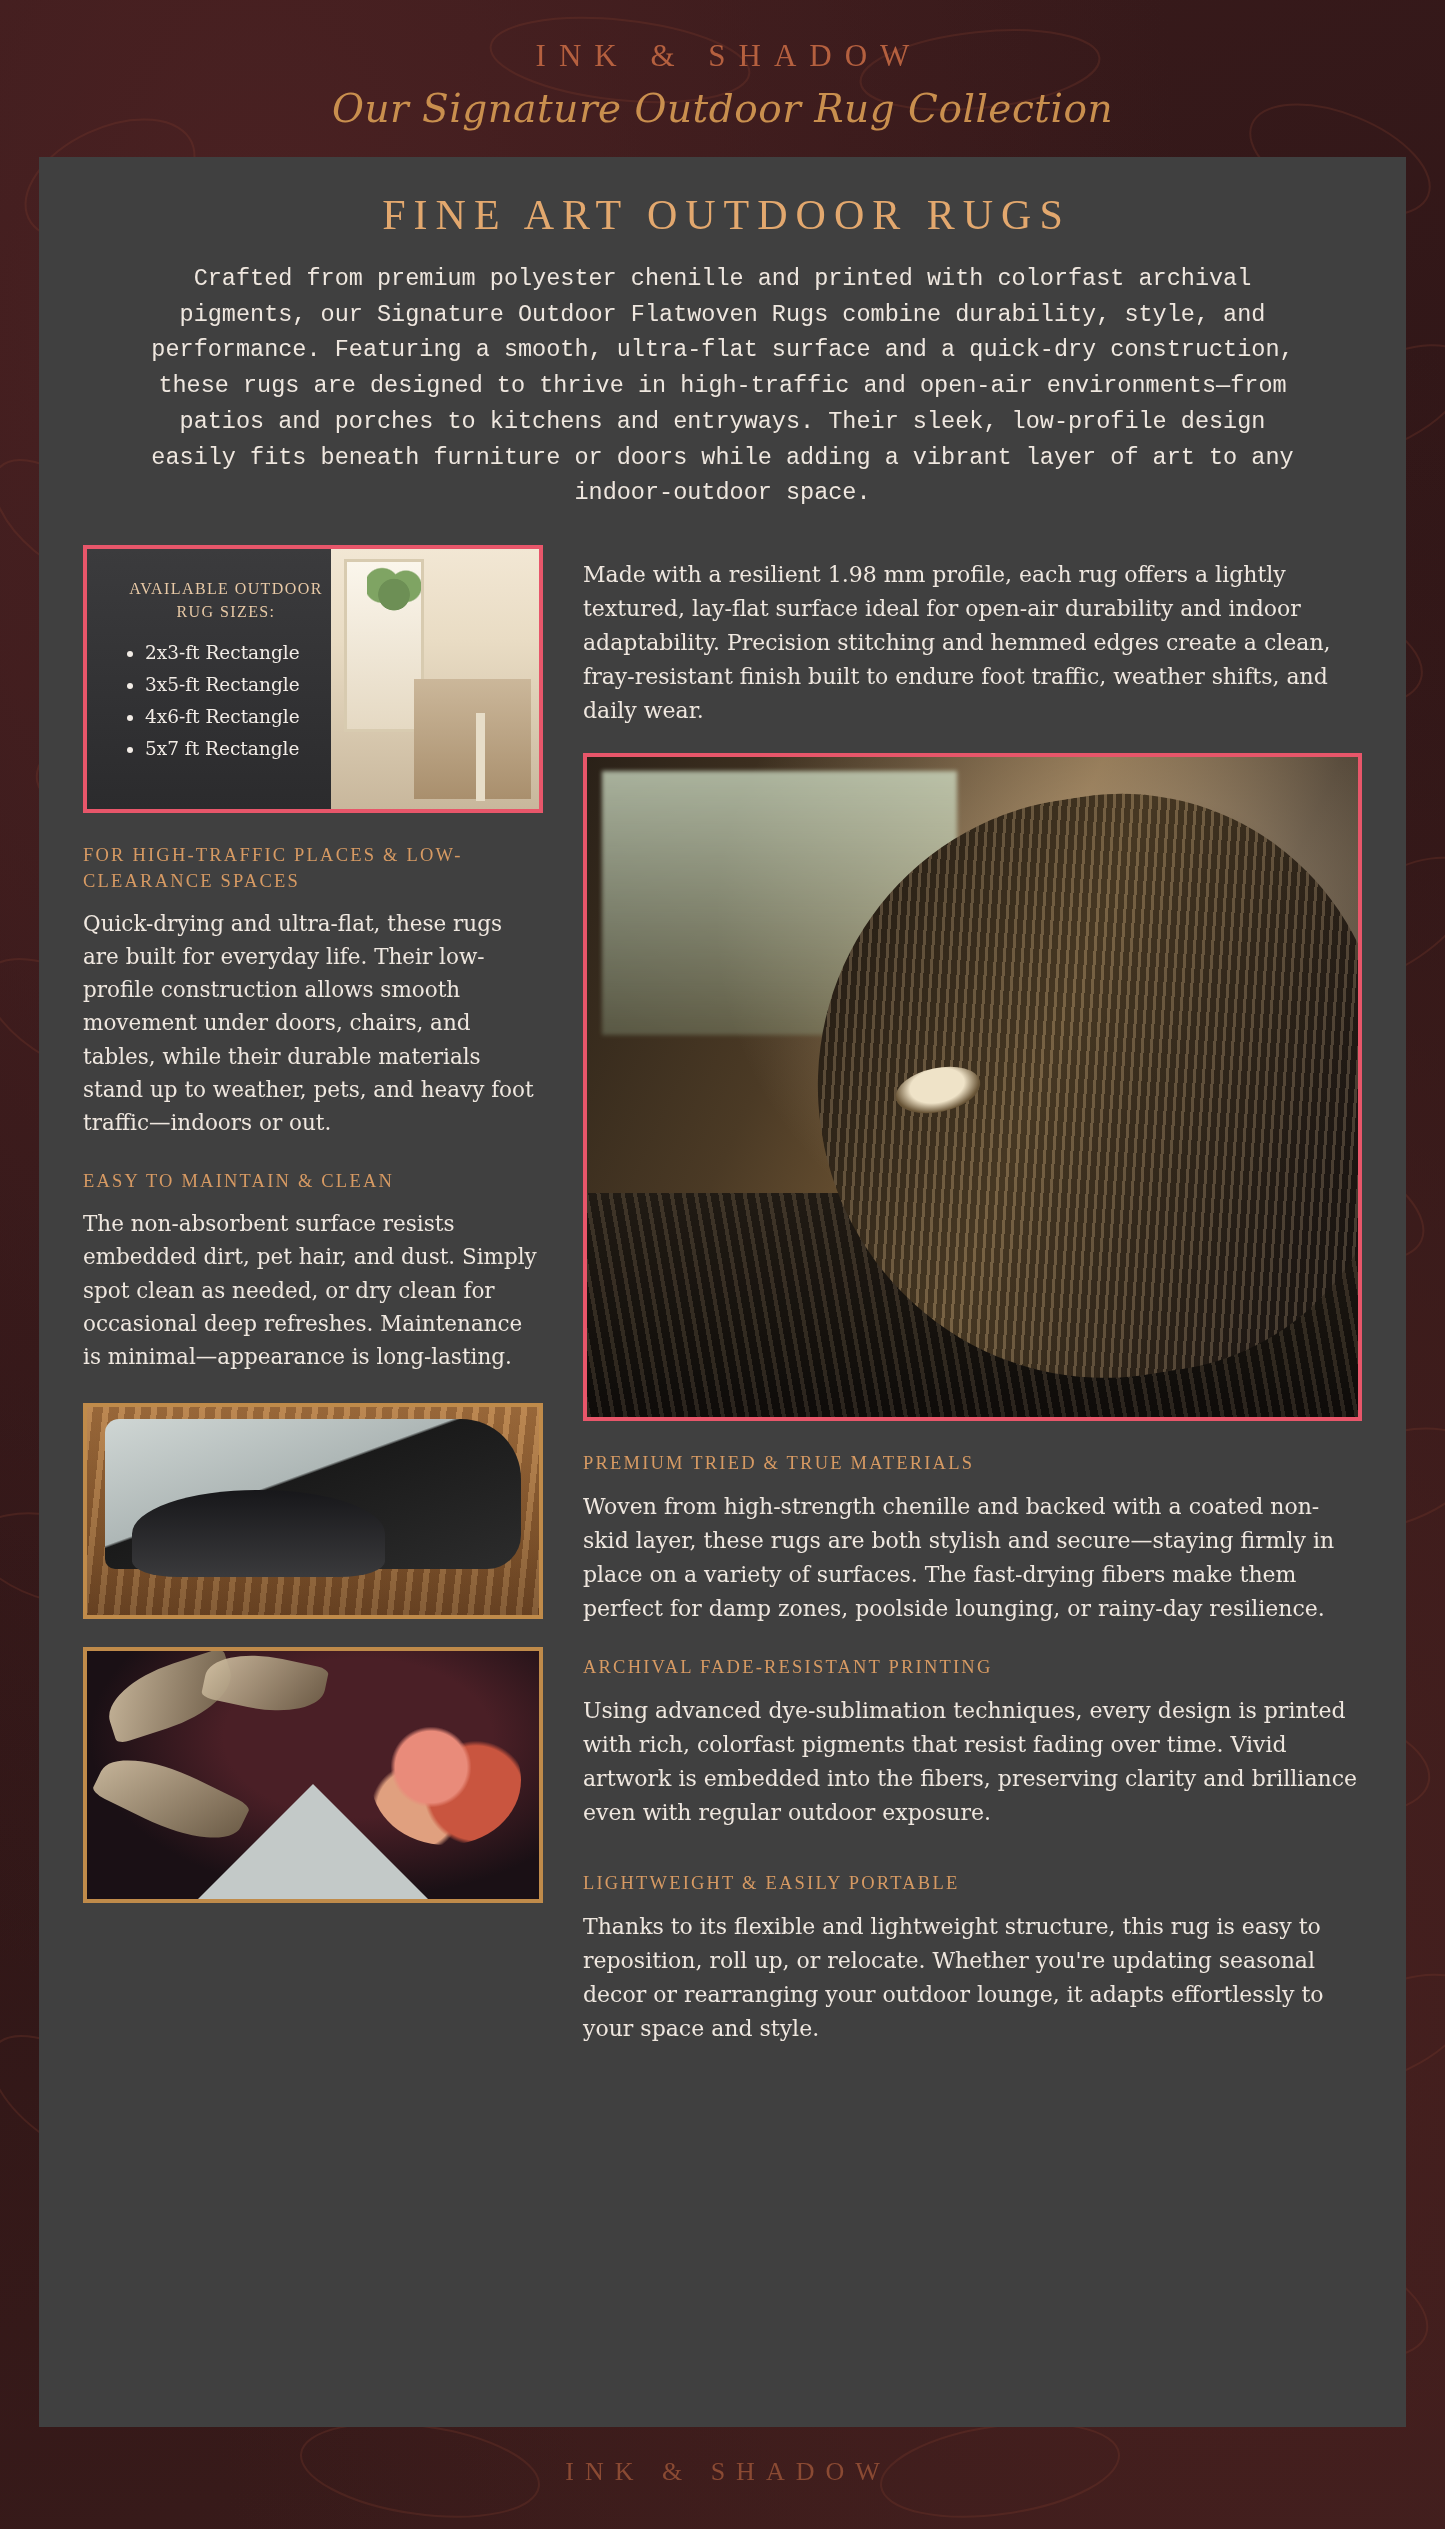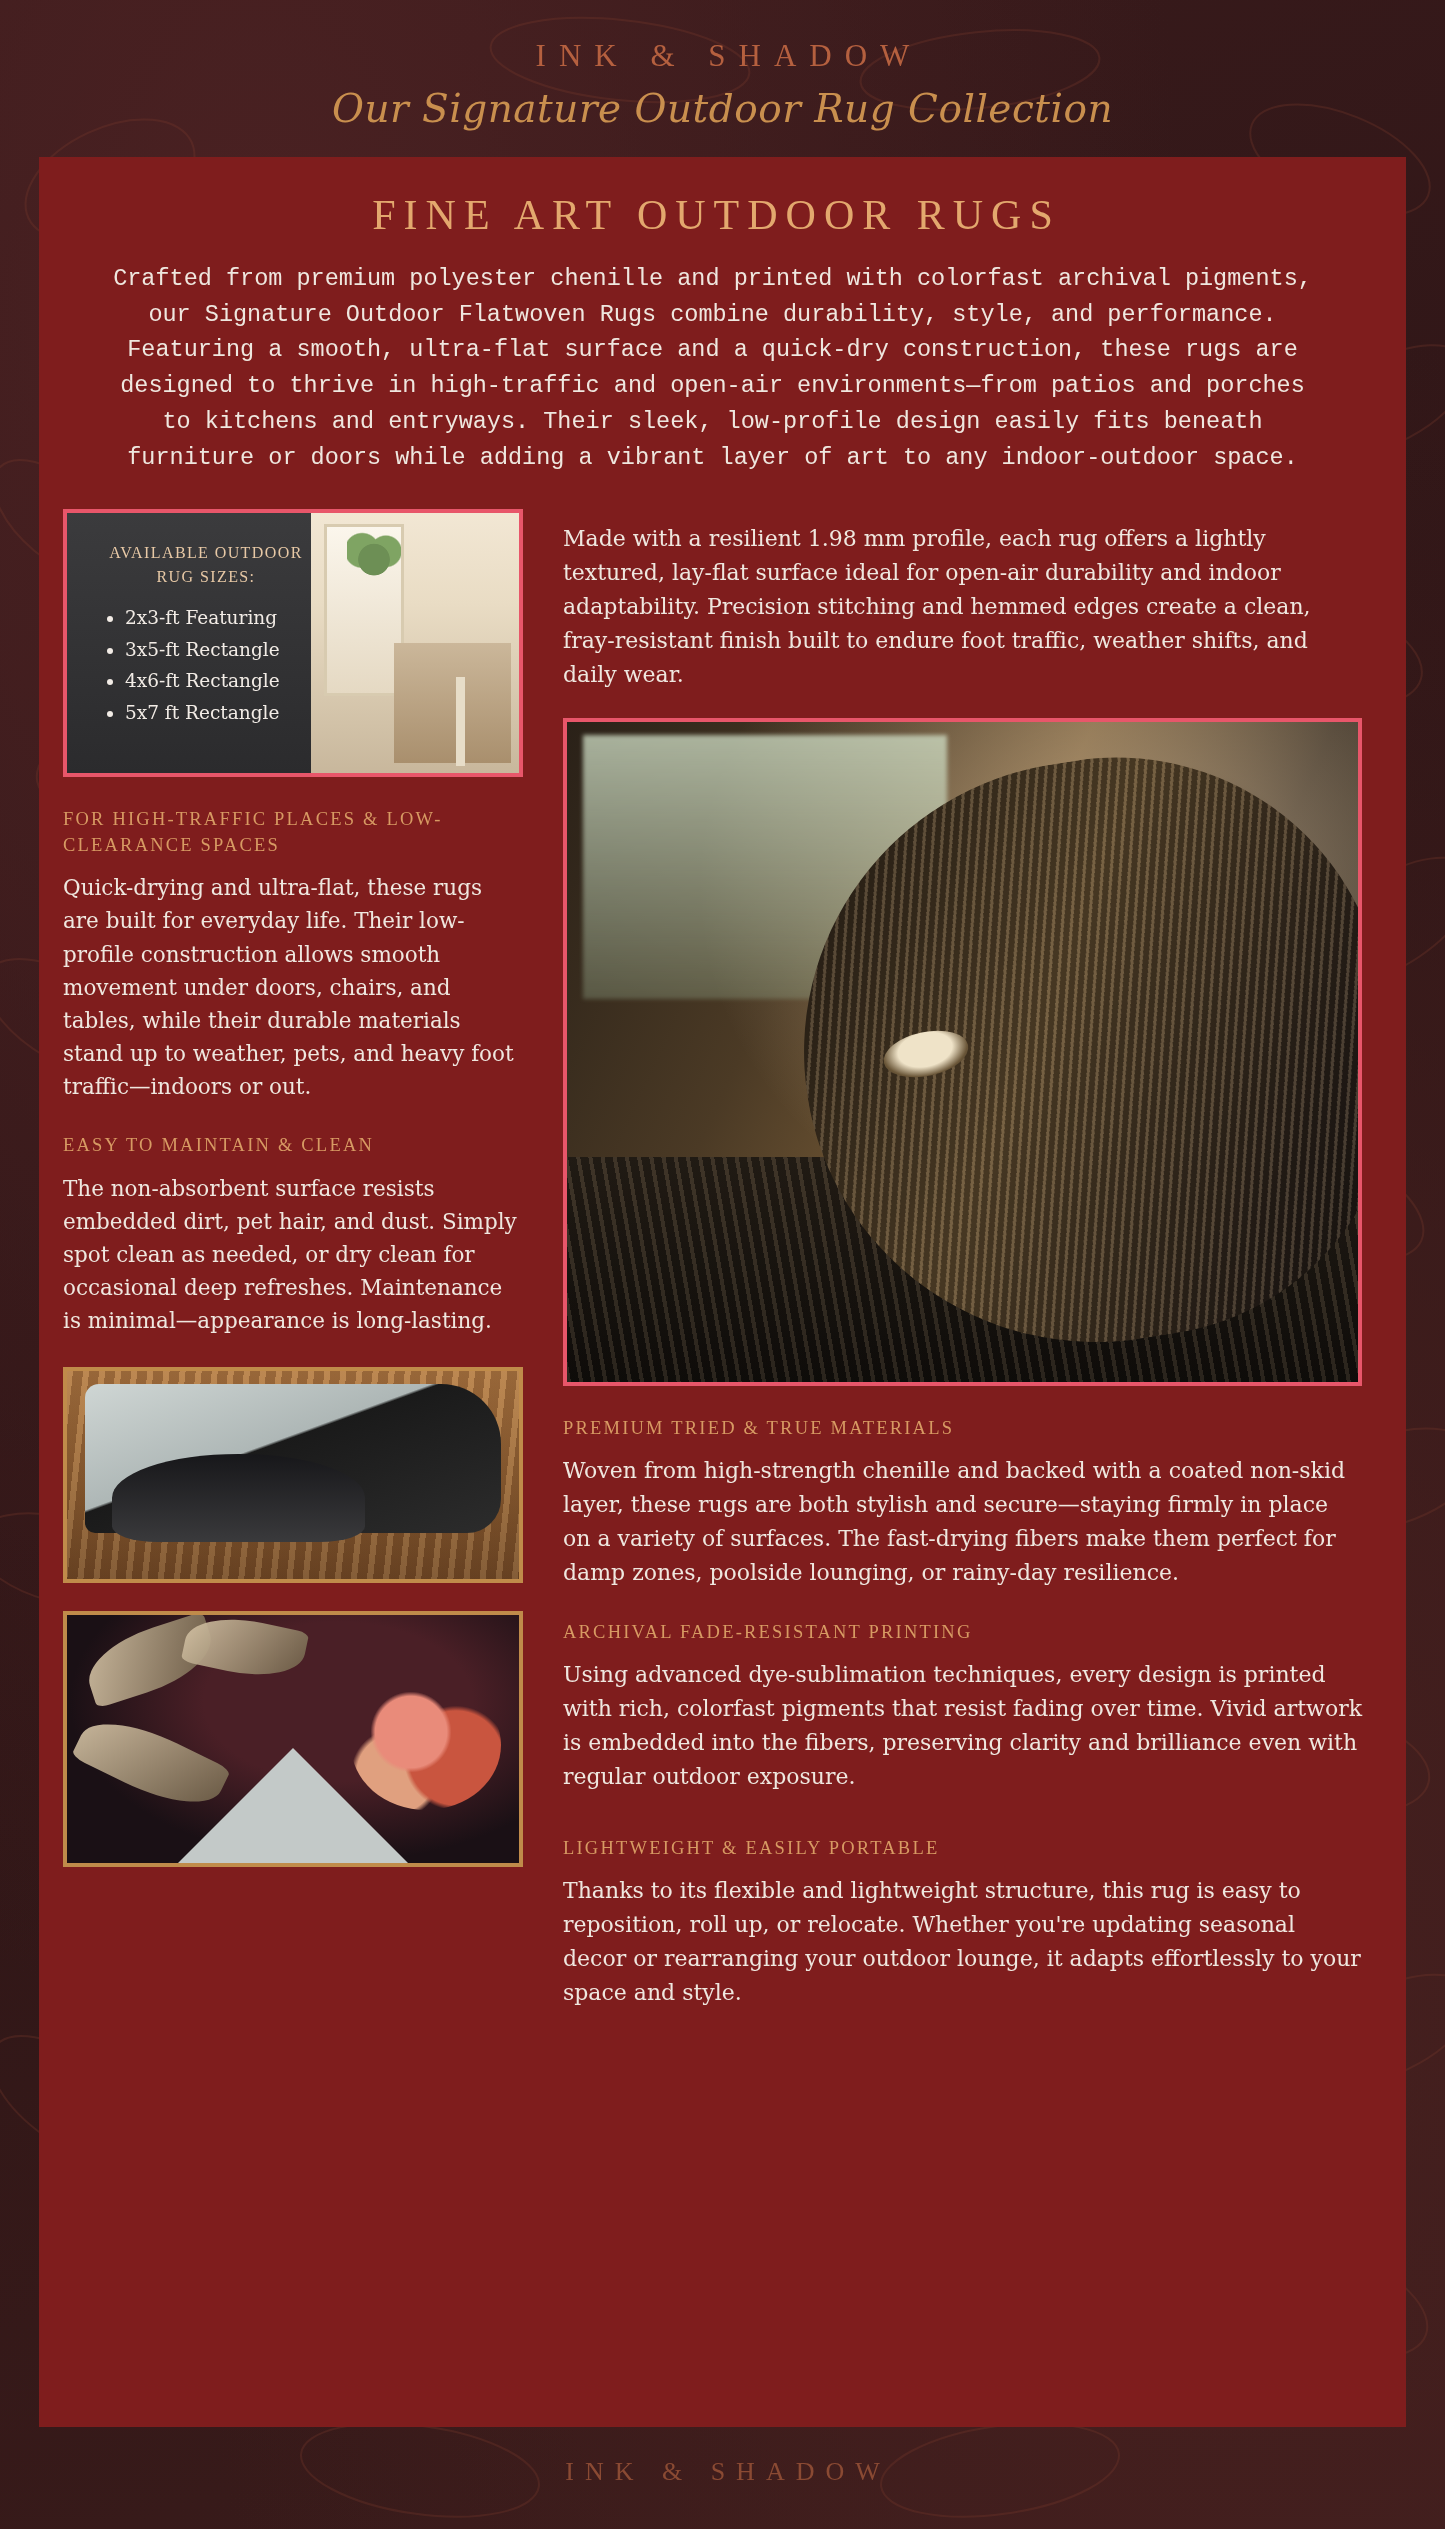--- a/index.html
+++ b/index.html
@@ -49,22 +49,22 @@
     color: #c98f4e;
     letter-spacing: .5px;
   }
 
   
   .panel {
     position: relative;
     margin: 26px auto 0;
     width: 1367px;
     height: 2270px;
-    background: #7f1d1d;
-    padding: 34px 44px 0 24px;
+    background: #404040;
+    padding: 34px 44px 0 44px;
   }
 
   .panel-title {
     text-align: center;
     font-size: 42px;
     letter-spacing: 8px;
     color: #e3a86e;
     text-transform: uppercase;
     font-weight: 400;
     margin-bottom: 22px;
@@ -329,21 +329,21 @@
 
       <div class="frame">
         <div class="sizes-img">
           <div class="rug-dark"></div>
           <div class="door-scene"></div>
           <div class="table-leg"></div>
           <div class="plant"></div>
           <div class="sizes-overlay">
             <div class="so-title">Available Outdoor Rug Sizes:</div>
             <ul>
-              <li>2x3-ft Featuring</li>
+              <li>2x3-ft Rectangle</li>
               <li>3x5-ft Rectangle</li>
               <li>4x6-ft Rectangle</li>
               <li>5x7 ft Rectangle</li>
             </ul>
           </div>
         </div>
       </div>
 
       <div class="block">
         <h3 class="sec">For High-Traffic Places &amp; Low-Clearance Spaces</h3>

